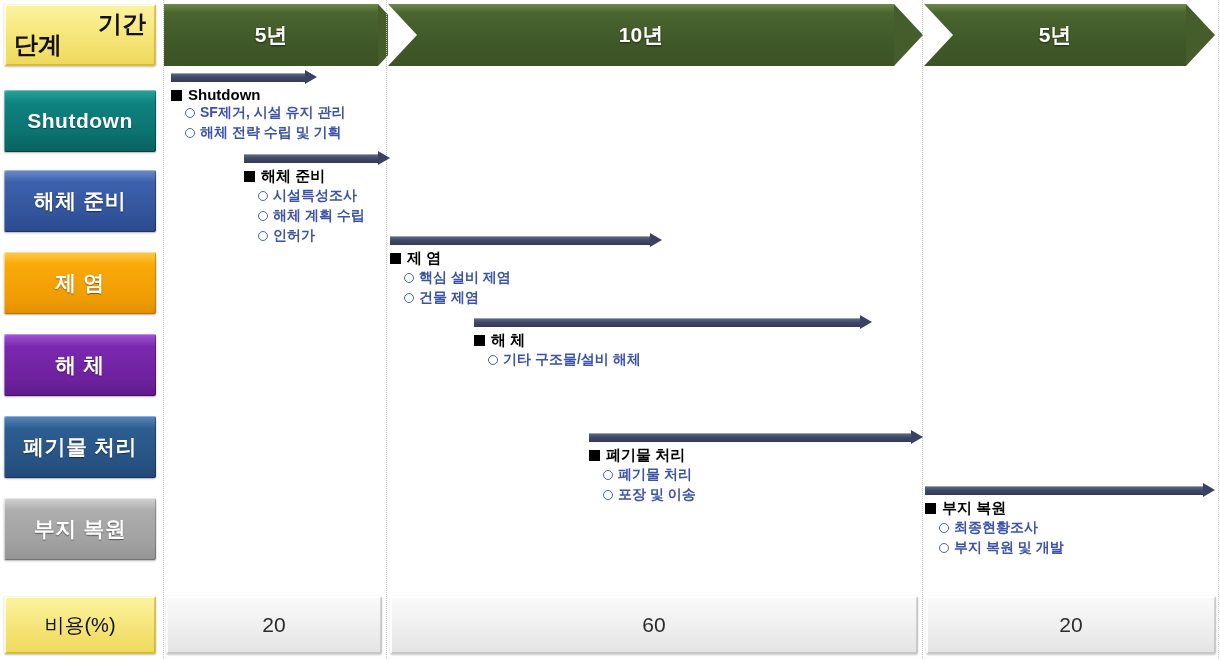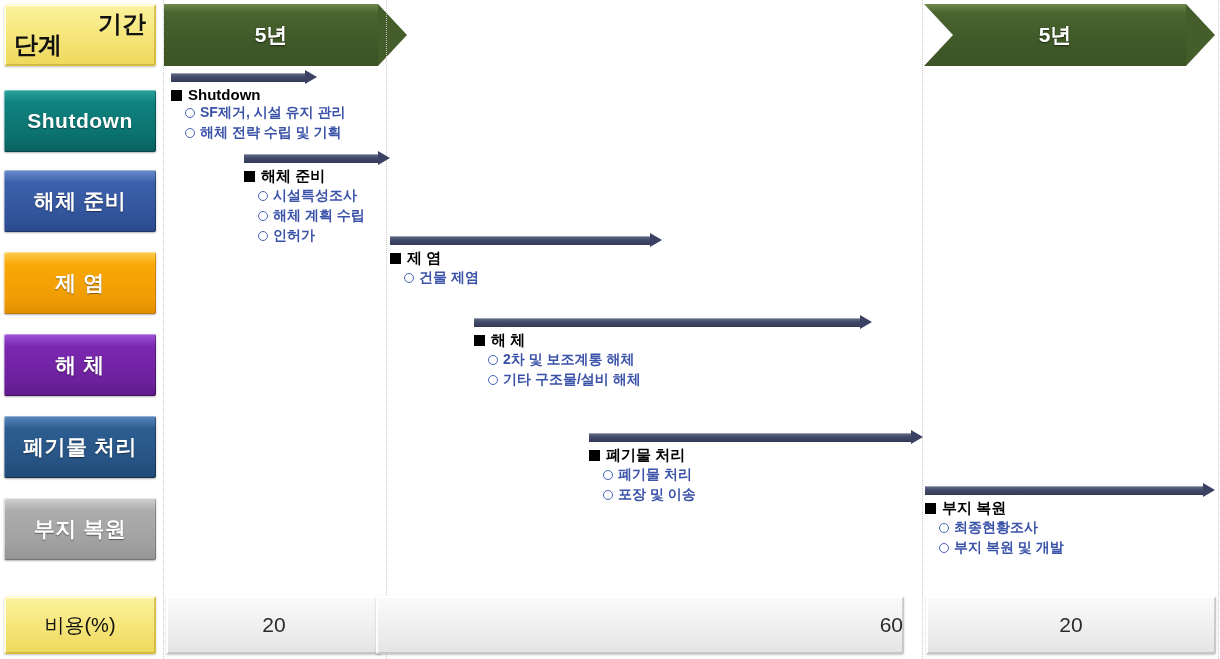--- a/index.html
+++ b/index.html
@@ -139,20 +139,24 @@
 <div id="root">
 
   <div class="legend-cell">
     <span class="period">기간</span>
     <span class="stagelbl">단계</span>
   </div>
 
   <div class="chev" style="left:164px; width:214px;">
     <span class="txt">5년</span>
   </div>
+  <div class="chev" style="left:388px; width:506px;">
+    <span class="notch"></span>
+    <span class="txt">10년</span>
+  </div>
   <div class="chev" style="left:924px; width:262px;">
     <span class="notch"></span>
     <span class="txt">5년</span>
   </div>
 
   <div class="vdiv" style="left:163px; height:659px;"></div>
   <div class="vdiv" style="left:386px; height:659px;"></div>
   <div class="vdiv" style="left:922px; height:659px;"></div>
   <div class="vdiv" style="left:1218px; height:659px;"></div>
 
@@ -195,30 +199,30 @@
     <div class="ph-item"><span class="ci"></span><span>해체 계획 수립</span></div>
     <div class="ph-item"><span class="ci"></span><span>인허가</span></div>
   </div>
 
   <div class="phase" style="left:390px; top:235px;">
     <div class="arrow" style="width:272px;">
       <div class="bar" style="width:260px;"></div>
       <div class="head" style="left:260px;"></div>
     </div>
     <div class="ph-title"><span class="sq"></span><span>제 염</span></div>
+    <div class="ph-item"><span class="ci"></span><span>핵심 설비 제염</span></div>
     <div class="ph-item"><span class="ci"></span><span>건물 제염</span></div>
   </div>
 
   <div class="phase" style="left:474px; top:317px;">
     <div class="arrow" style="width:398px;">
       <div class="bar" style="width:386px;"></div>
       <div class="head" style="left:386px;"></div>
     </div>
     <div class="ph-title"><span class="sq"></span><span>해 체</span></div>
-    <div class="ph-item"><span class="ci"></span><span>2차 및 보조계통 해체</span></div>
     <div class="ph-item"><span class="ci"></span><span>기타 구조물/설비 해체</span></div>
   </div>
 
   <div class="phase" style="left:589px; top:432px;">
     <div class="arrow" style="width:334px;">
       <div class="bar" style="width:322px;"></div>
       <div class="head" style="left:322px;"></div>
     </div>
     <div class="ph-title"><span class="sq"></span><span>폐기물 처리</span></div>
     <div class="ph-item"><span class="ci"></span><span>폐기물 처리</span></div>
@@ -234,20 +238,20 @@
     <div class="ph-item"><span class="ci"></span><span>최종현황조사</span></div>
     <div class="ph-item"><span class="ci"></span><span>부지 복원 및 개발</span></div>
   </div>
 
   <div class="cost-label-box">
     <span>비용(%)</span>
   </div>
   <div class="cost-cell" style="left:166px; width:216px;">
     <span>20</span>
   </div>
-  <div class="cost-cell" style="left:376px; width:528px;justify-content:flex-end;">
+  <div class="cost-cell" style="left:390px; width:528px;">
     <span>60</span>
   </div>
   <div class="cost-cell" style="left:926px; width:290px;">
     <span>20</span>
   </div>
 
 </div>
 
 </body></html>

